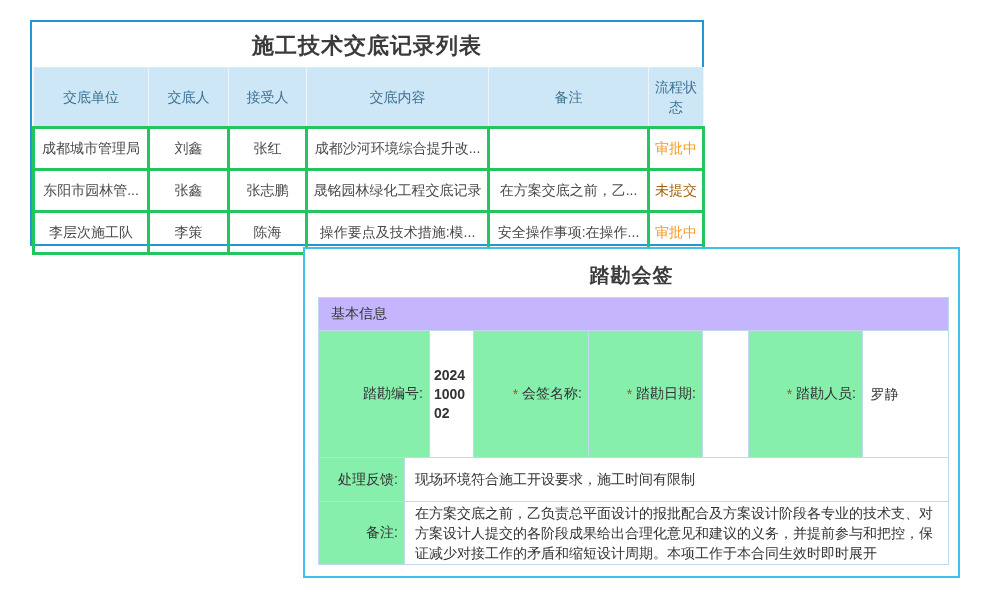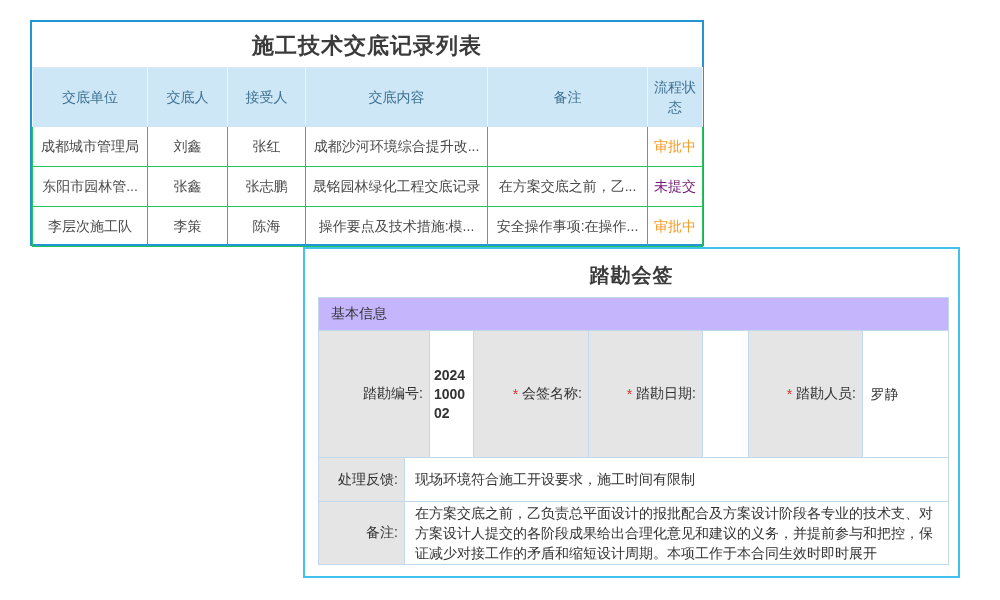--- a/index.html
+++ b/index.html
@@ -20,21 +20,21 @@
     font-family:Liberation Serif, serif;
   }
   table.dlist{border-collapse:collapse;table-layout:fixed;width:670px;font-size:14px;}
   table.dlist th{
     height:58px;background:#cde7f7;color:#3f7291;font-weight:normal;
     border:1px solid #eef6fc;border-top:1px solid #d9eaf6;border-bottom:1px solid #cfe4f3;
     padding:0 4px;line-height:20px;
   }
   table.dlist td{
     height:39px;text-align:center;color:#4a4a4a;
-    border:1px solid #22c55e;padding:0 4px;
+    border:3px solid #22c55e;padding:0 4px;
     white-space:nowrap;overflow:hidden;
   }
 
   
   .panel-signoff{
     position:absolute;left:303px;top:247px;width:657px;height:331px;
     box-sizing:border-box;border:2px solid #3fc3ee;background:#fff;
   }
   .panel-signoff .ptitle{
     height:48px;line-height:52px;text-align:center;
@@ -46,21 +46,21 @@
   }
   .irow{display:flex;border-top:1px solid #c2d8ec;}
   .irow:first-child{border-top:none;}
   .irow-section{height:32px;background:#c4b5fd;align-items:center;padding-left:12px;box-sizing:border-box;}
   .irow-fields{height:126px;}
   .irow-feedback{height:43px;}
   .irow-remark{height:62px;}
   .cell{box-sizing:border-box;border-left:1px solid #c2d8ec;flex:none;}
   .cell:first-child{border-left:none;}
   .cell-label{
-    background:#e5e5e5;display:flex;align-items:center;justify-content:flex-end;
+    background:#86efac;display:flex;align-items:center;justify-content:flex-end;
     padding-right:6px;text-align:right;
   }
   .cell-value{
     background:#fff;display:flex;align-items:center;justify-content:center;
     word-break:break-all;line-height:19px;padding:4px;text-align:left;
   }
   .req{color:#e03030;margin-right:4px;font-size:14px;}
   .w-label1{width:110px;} .w-val1{width:44px;font-weight:bold;}
   .w-label2{width:115px;} .w-val2{width:42px;}
   .w-label3{width:114px;} .w-val3{width:46px;}
@@ -108,21 +108,21 @@
         <td>成都沙河环境综合提升改...</td>
         <td></td>
         <td style="color: rgb(245, 154, 35);">审批中</td>
       </tr>
       <tr>
         <td>东阳市园林管...</td>
         <td>张鑫</td>
         <td>张志鹏</td>
         <td>晟铭园林绿化工程交底记录</td>
         <td>在方案交底之前，乙...</td>
-        <td style="color: #701a75;">未提交</td>
+        <td style="color: #a16207;">未提交</td>
       </tr>
       <tr>
         <td>李层次施工队</td>
         <td>李策</td>
         <td>陈海</td>
         <td>操作要点及技术措施:模...</td>
         <td>安全操作事项:在操作...</td>
         <td style="color: rgb(245, 154, 35);">审批中</td>
       </tr>
     </tbody>

